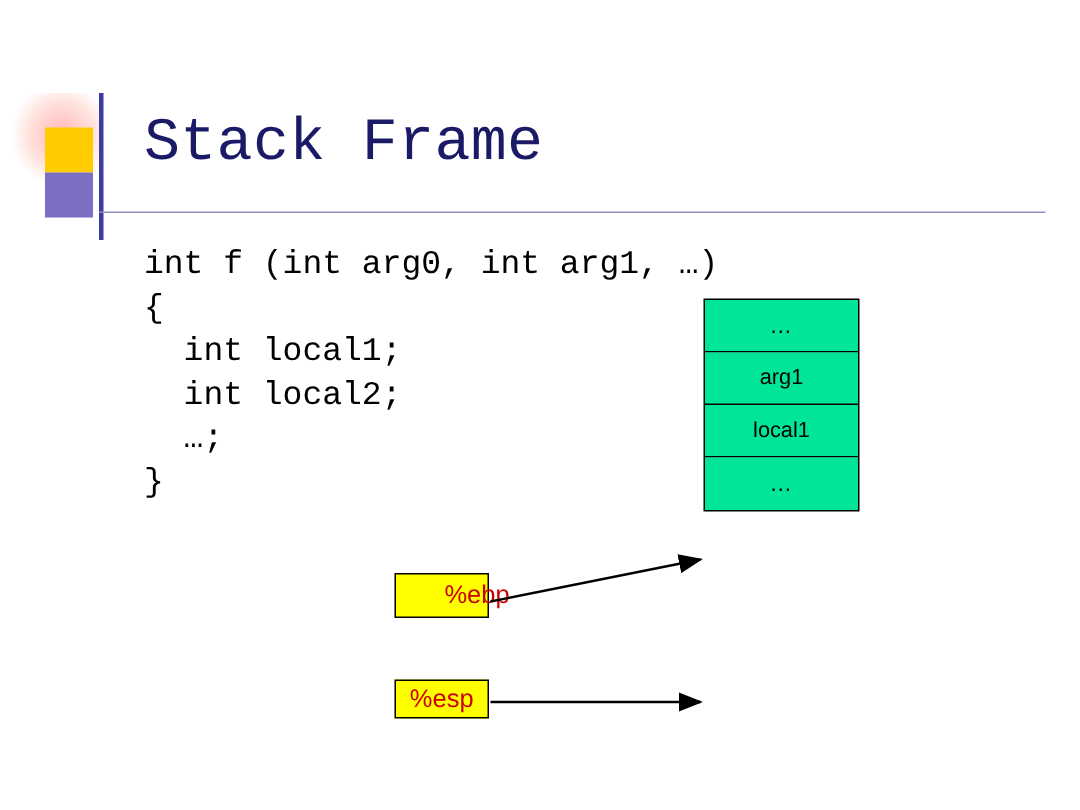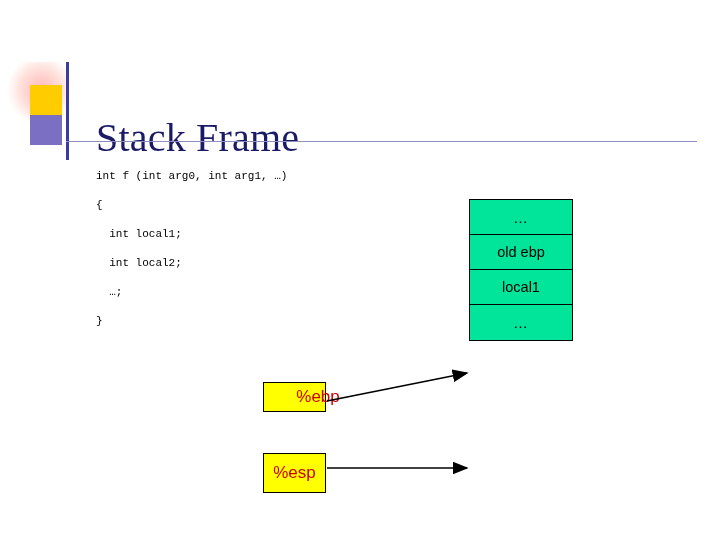--- a/index.html
+++ b/index.html
@@ -55,41 +55,40 @@
     background: #3b3ba0;
   }
 
   
   .title {
     position: absolute;
     left: 96px;
     top: 74px;
     font-size: 40px;
     color: #1a1a66;
-    font-family: Liberation Serif, serif;
+    font-family: Liberation Mono, monospace;
     letter-spacing: 0.2px;
     white-space: nowrap;
-    margin-top: 40px;
   }
   .title-rule {
     position: absolute;
     left: 66px;
     top: 141px;
     width: 631px;
     height: 1px;
     background: #8f8fbf;
   }
 
   
   .code {
     position: absolute;
     left: 96px;
     top: 162px;
     font-family: "Liberation Mono", monospace;
-    font-size: 11px;
+    font-size: 22px;
     color: #000000;
     line-height: 29px;
     white-space: pre;
   }
 
   
   .stack {
     position: absolute;
     left: 469px;
     top: 199px;
@@ -135,21 +134,21 @@
     left: 263px;
     top: 382px;
     width: 63px;
     height: 30px;
     padding-left: 47px;
   }
   #reg-esp {
     left: 263px;
     top: 453px;
     width: 63px;
-    height: 40px;
+    height: 26px;
   }
 
   
   .arrows {
     position: absolute;
     left: 0; top: 0;
     width: 720px;
     height: 540px;
     pointer-events: none;
   }
@@ -169,21 +168,21 @@
 
   <div class="code">int f (int arg0, int arg1, …)
 {
   int local1;
   int local2;
   …;
 }</div>
 
   <div class="stack">
     <div class="stack-cell ellipsis">…</div>
-    <div class="stack-cell">old ebp</div>
+    <div class="stack-cell">arg1</div>
     <div class="stack-cell">local1</div>
     <div class="stack-cell ellipsis last">…</div>
   </div>
 
   <div class="reg-box" id="reg-ebp">%ebp</div>
   <div class="reg-box" id="reg-esp">%esp</div>
 
   <svg class="arrows" viewBox="0 0 720 540" xmlns="http://www.w3.org/2000/svg">
     <defs>
       <marker id="ahead" markerWidth="10" markerHeight="8" refX="9" refY="4" orient="auto">

